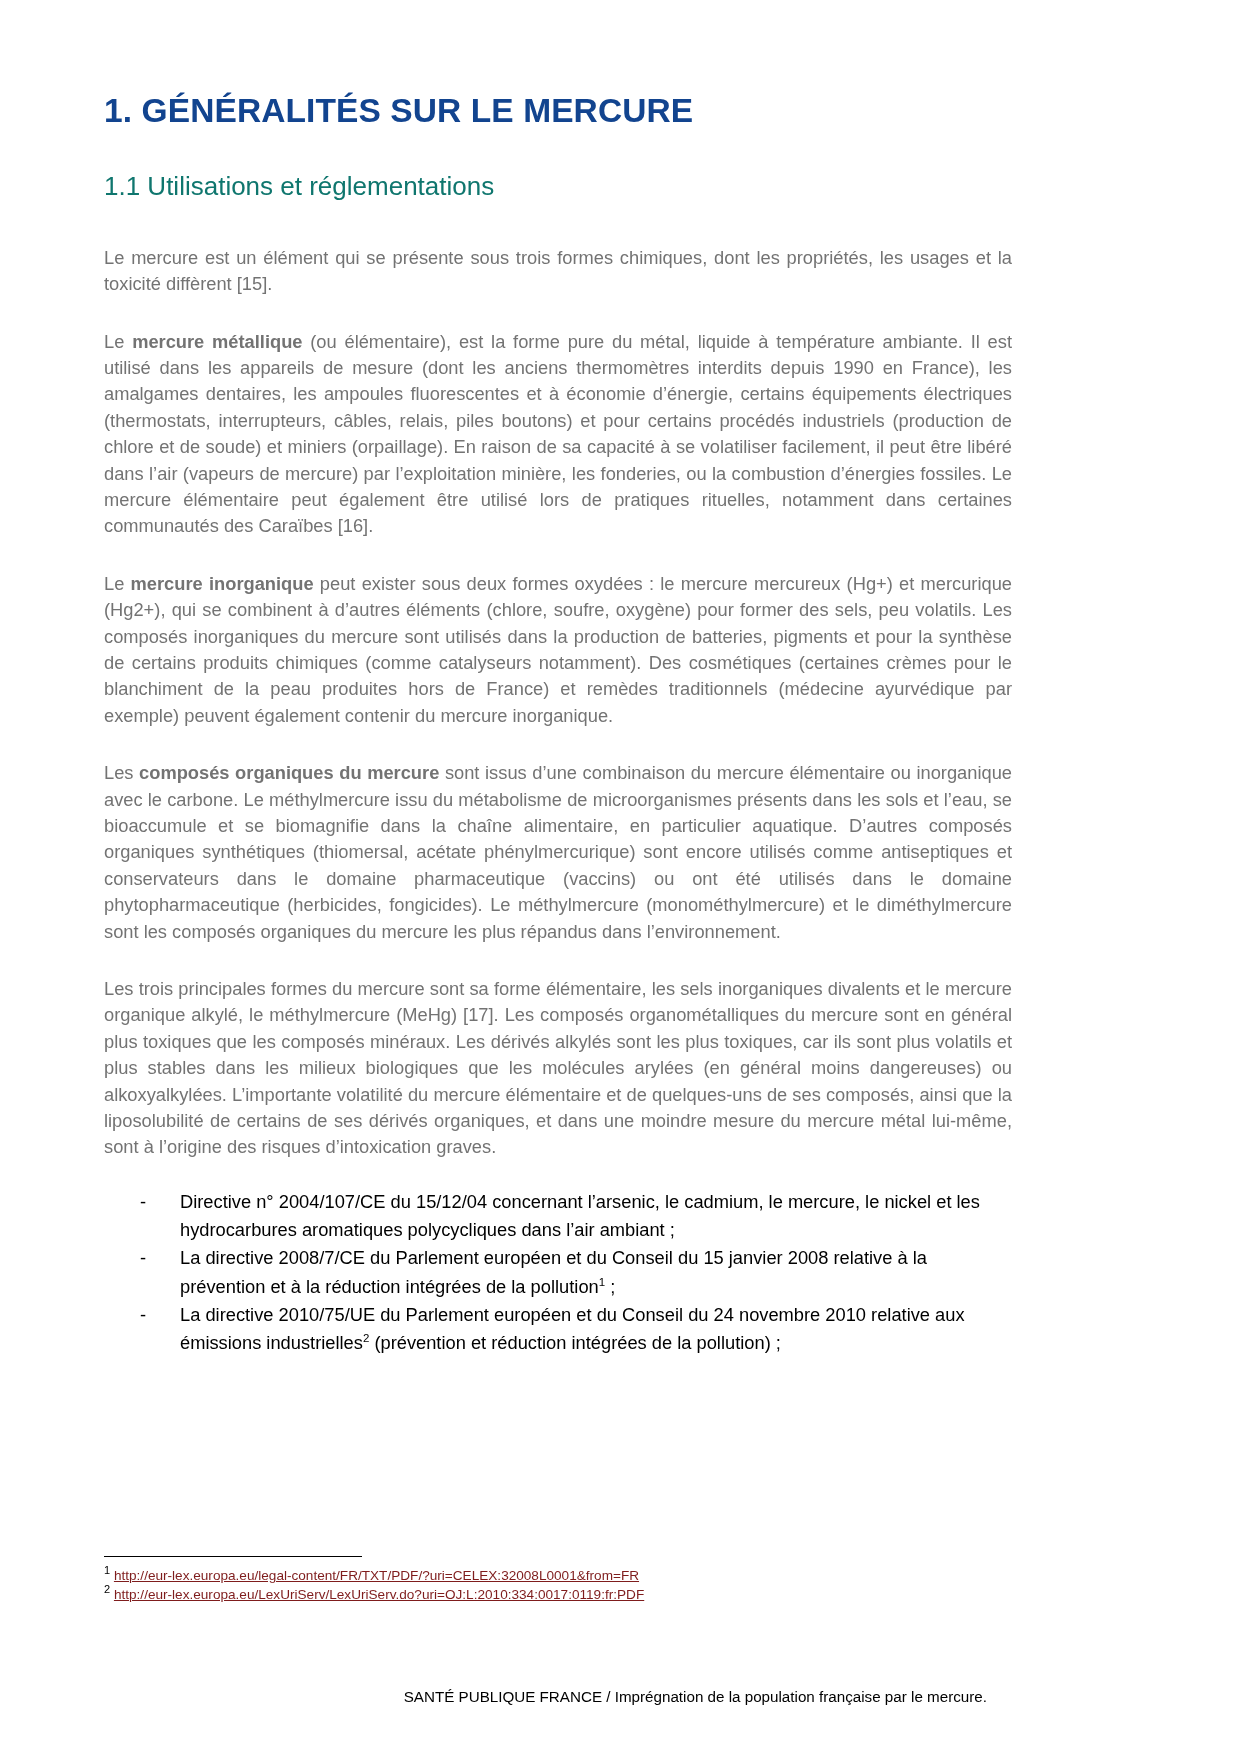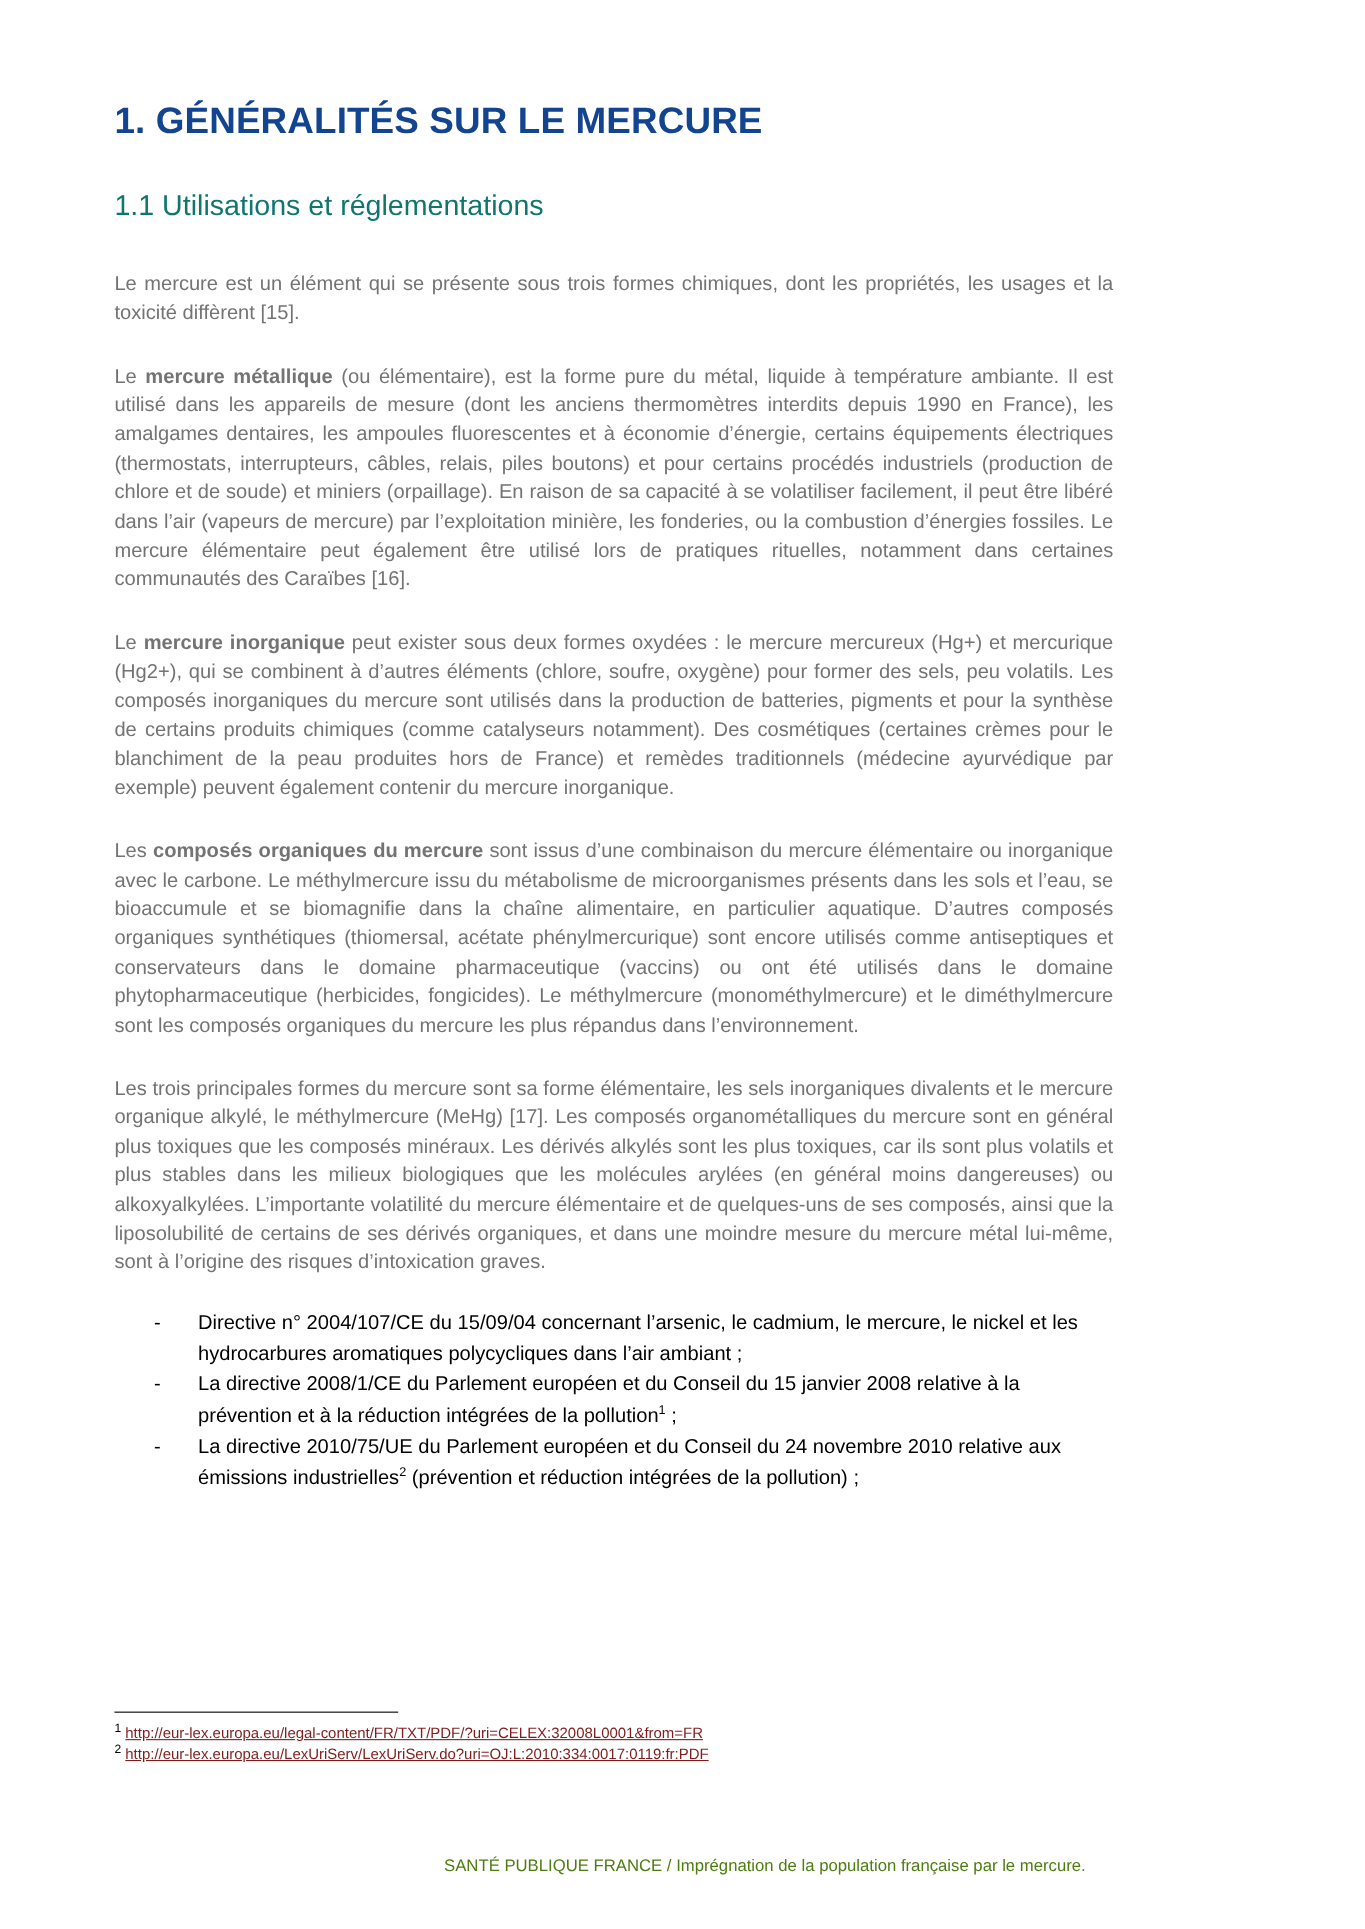--- a/index.html
+++ b/index.html
@@ -116,21 +116,21 @@
     color: #7f1d1d;
     text-decoration: underline;
     font-size: 13.6px;
   }
 
   .page-footer {
     position: absolute;
     right: 104px;
     bottom: 47px;
     text-align: left;
-    color: #4d7c0f;
+    color: #000000;
     font-size: 15.2px;
     line-height: 21.5px;
   }
   .page-footer .line { display: block; white-space: nowrap; }
 </style>
 </head>
 <body>
 
 <div class="page">
 
@@ -145,22 +145,22 @@
     <p class="para"><span>Le </span><b>mercure métallique</b><span> (ou élémentaire), est la forme pure du métal, liquide à température ambiante. Il est utilisé dans les appareils de mesure (dont les anciens thermomètres interdits depuis 1990 en France), les amalgames dentaires, les ampoules fluorescentes et à économie d’énergie, certains équipements électriques (thermostats, interrupteurs, câbles, relais, piles boutons) et pour certains procédés industriels (production de chlore et de soude) et miniers (orpaillage). En raison de sa capacité à se volatiliser facilement, il peut être libéré dans l’air (vapeurs de mercure) par l’exploitation minière, les fonderies, ou la combustion d’énergies fossiles. Le mercure élémentaire peut également être utilisé lors de pratiques rituelles, notamment dans certaines communautés des Caraïbes [16].</span></p>
 
     <p class="para"><span>Le </span><b>mercure inorganique</b><span> peut exister sous deux formes oxydées : le mercure mercureux (Hg+) et mercurique (Hg2+), qui se combinent à d’autres éléments (chlore, soufre, oxygène) pour former des sels, peu volatils. Les composés inorganiques du mercure sont utilisés dans la production de batteries, pigments et pour la synthèse de certains produits chimiques (comme catalyseurs notamment). Des cosmétiques (certaines crèmes pour le blanchiment de la peau produites hors de France) et remèdes traditionnels (médecine ayurvédique par exemple) peuvent également contenir du mercure inorganique.</span></p>
 
     <p class="para"><span>Les </span><b>composés organiques du mercure</b><span> sont issus d’une combinaison du mercure élémentaire ou inorganique avec le carbone. Le méthylmercure issu du métabolisme de microorganismes présents dans les sols et l’eau, se bioaccumule et se biomagnifie dans la chaîne alimentaire, en particulier aquatique. D’autres composés organiques synthétiques (thiomersal, acétate phénylmercurique) sont encore utilisés comme antiseptiques et conservateurs dans le domaine pharmaceutique (vaccins) ou ont été utilisés dans le domaine phytopharmaceutique (herbicides, fongicides). Le méthylmercure (monométhylmercure) et le diméthylmercure sont les composés organiques du mercure les plus répandus dans l’environnement.</span></p>
 
     <p class="para"><span>Les trois principales formes du mercure sont sa forme élémentaire, les sels inorganiques divalents et le mercure organique alkylé, le méthylmercure (MeHg) [17]. Les composés organométalliques du mercure sont en général plus toxiques que les composés minéraux. Les dérivés alkylés sont les plus toxiques, car ils sont plus volatils et plus stables dans les milieux biologiques que les molécules arylées (en général moins dangereuses) ou alkoxyalkylées. L’importante volatilité du mercure élémentaire et de quelques-uns de ses composés, ainsi que la liposolubilité de certains de ses dérivés organiques, et dans une moindre mesure du mercure métal lui-même, sont à l’origine des risques d’intoxication graves.</span></p>
 
 
     <ul class="dash-list">
-      <li><span class="dash">-</span><span>Directive n° 2004/107/CE du 15/09/04 concernant l’arsenic, le cadmium, le mercure, le nickel et les hydrocarbures aromatiques polycycliques dans l’air ambiant ;</span><sup class="fn"></sup><span></span></li>
-      <li><span class="dash">-</span><span>La directive 2008/1/CE du Parlement européen et du Conseil du 15 janvier 2008 relative à la prévention et à la réduction intégrées de la pollution</span><sup class="fn">1</sup><span> ;</span></li>
+      <li><span class="dash">-</span><span>Directive n° 2004/107/CE du 15/12/04 concernant l’arsenic, le cadmium, le mercure, le nickel et les hydrocarbures aromatiques polycycliques dans l’air ambiant ;</span><sup class="fn"></sup><span></span></li>
+      <li><span class="dash">-</span><span>La directive 2008/7/CE du Parlement européen et du Conseil du 15 janvier 2008 relative à la prévention et à la réduction intégrées de la pollution</span><sup class="fn">1</sup><span> ;</span></li>
       <li><span class="dash">-</span><span>La directive 2010/75/UE du Parlement européen et du Conseil du 24 novembre 2010 relative aux émissions industrielles</span><sup class="fn">2</sup><span> (prévention et réduction intégrées de la pollution) ;</span></li>
     </ul>
 
   </div>
 
   <div class="footnotes">
     <hr class="footnote-rule">
     <p class="footnote"><span class="fn-num">1</span> <a class="fn-link" href="#">http://eur-lex.europa.eu/legal-content/FR/TXT/PDF/?uri=CELEX:32008L0001&amp;from=FR</a></p>
     <p class="footnote"><span class="fn-num">2</span> <a class="fn-link" href="#">http://eur-lex.europa.eu/LexUriServ/LexUriServ.do?uri=OJ:L:2010:334:0017:0119:fr:PDF</a></p>
   </div>

